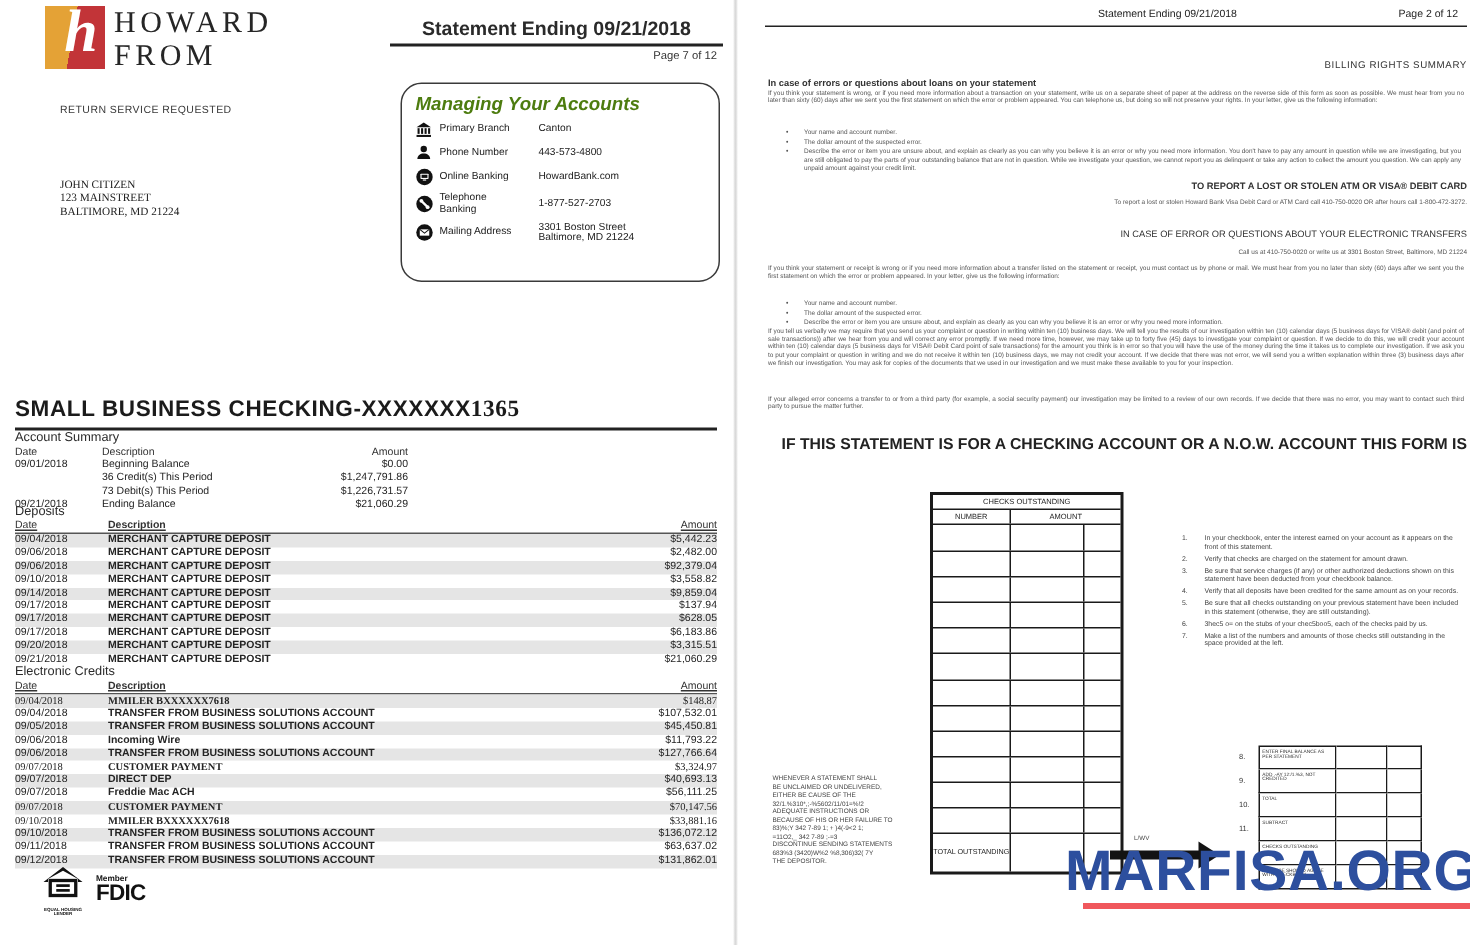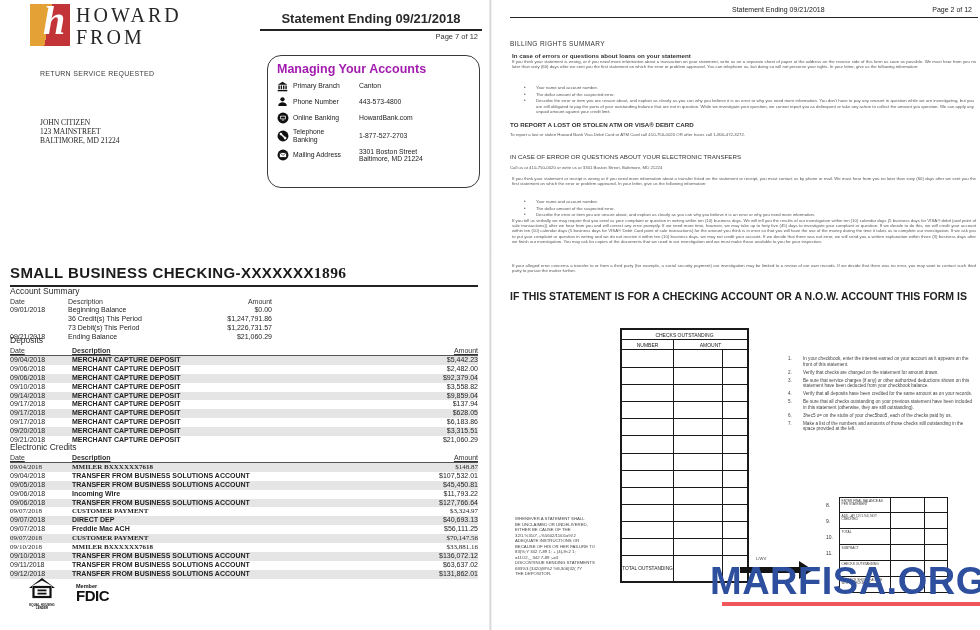--- a/index.html
+++ b/index.html
@@ -23,21 +23,21 @@
     font-size:20px; letter-spacing:3px; line-height:22px; color:#262626; }
   .stmt-title { left:260px; top:11px; width:222px; text-align:center;
     font-weight:bold; font-size:13px; border-bottom:2px solid #222; padding-bottom:3px; }
   .page-label-1 { left:260px; top:32px; width:218px; text-align:right; font-size:7.5px; color:#333; }
   .return-svc { left:40px; top:70px; font-size:7px; letter-spacing:.3px; color:#3a3a3a; }
   .address { left:40px; top:106px; font-family:"Liberation Serif",serif;
     font-size:7.5px; line-height:9px; color:#222;margin-top:12px; }
 
   .managing { left:267px; top:55px; width:213px; height:133px;
     border:1.5px solid #3a3a3a; border-radius:14px; padding:6px 9px 4px; background:#fff; }
-  .m-title { font-weight:bold; font-size:12.5px; color:#a21caf; margin-bottom:0; }
+  .m-title { font-style:italic; font-weight:bold; font-size:12.5px; color:#4d7c0f; margin-bottom:0; }
   .m-row { display:flex; align-items:center; margin-top:4.5px; font-size:6.8px; color:#222; }
   .m-icon { width:16px; flex:0 0 16px; display:flex; align-items:center; }
   .m-label { width:66px; flex:0 0 66px; line-height:7.5px; }
   .m-value { flex:1; line-height:7.5px; }
 
   .summary-box { left:10px; top:196px; width:468px; border:3px solid #141414;
     padding:3px 8px 5px; background:#fff; }
   .sb-title { font-size:13px; color:#1c1c1c; }
   .sb-head { display:flex; font-size:7px; color:#333; border-bottom:1px solid #666;
     margin-top:5px; padding-bottom:1px; }
@@ -60,30 +60,30 @@
   .acct-summary { left:10px; top:286px; width:262px; }
   .as-head { display:flex; font-size:7px; color:#333; margin-top:2px; }
   .as-row { display:flex; font-size:7px; line-height:9px; color:#242424; }
   .as-c1 { width:58px; flex:0 0 58px; } .as-c2 { flex:1; } .as-c3 { width:72px; text-align:right; }
 
   .deposits { left:10px; top:335px; width:468px; }
   .credits  { left:10px; top:442px; width:468px; }
 
   .eh-block { left:24px; top:578px; width:36px; text-align:center; }
   .eh-text { font-size:3px; font-weight:bold; line-height:3.4px; color:#111; }
-  .fdic-block { left:64px; top:583px;margin-left:12px; }
+  .fdic-block { left:64px; top:583px; }
   .fdic-member { font-size:5.5px; font-weight:bold; color:#111; }
   .fdic-big { font-size:15px; font-weight:900; letter-spacing:-.5px; color:#111; line-height:14px; }
 
   
   #page2 { left:510px; top:0; width:470px; height:630px; font-size:4.5px; }
   .p2-header { left:0; top:3px; width:468px; height:15px; border-bottom:1.5px solid #222; }
   .p2-stmt { position:absolute; left:222px; top:3px; font-size:7px; color:#222; }
   .p2-page { position:absolute; right:6px; top:3px; font-size:7px; color:#222; }
-  .center { text-align:left; }
+  .center { text-align:right; }
   .brs-title { left:0; top:40px; width:468px; font-size:6.5px; letter-spacing:.4px; color:#333; }
   .loans-head { left:2px; top:52px; font-size:6.2px; font-weight:bold; color:#333; }
   .p2-para { font-size:4.3px; line-height:5.2px; color:#555; text-align:justify; }
   .para1 { left:2px; top:59px; width:464px; }
   .bullet-list { left:14px; width:450px; }
   .bl1 { top:85px; } .bl2 { top:199px; }
   .b-row { display:flex; margin-bottom:1.5px; }
   .b-dot { width:12px; flex:0 0 12px; font-size:4.5px; color:#555; }
   .b-text { flex:1; font-size:4.3px; line-height:5.2px; color:#555; text-align:justify; }
   .lost-head { left:0; top:121px; width:468px; font-size:6.2px; font-weight:bold; color:#333; }
@@ -222,21 +222,21 @@
               </svg>
             </span>
             <span class="m-label">Mailing Address</span>
             <span class="m-value">3301 Boston Street<br>Baltimore, MD 21224</span>
           </div>
         </div>
     </div>
 
 
     <div class="abs acct-heading">
-      <span>SMALL BUSINESS CHECKING-XXXXXXX</span><span class="serif-num">1896</span>
+      <span>SMALL BUSINESS CHECKING-XXXXXXX</span><span class="serif-num">1365</span>
     </div>
 
     <div class="abs deposits">
       <div class="section-title">Deposits</div>
       <div class="tx-head">
         <span class="tx-c-date">Date</span>
         <span class="tx-c-desc">Description</span>
         <span class="tx-c-amt">Amount</span>
       </div>
       <div>

